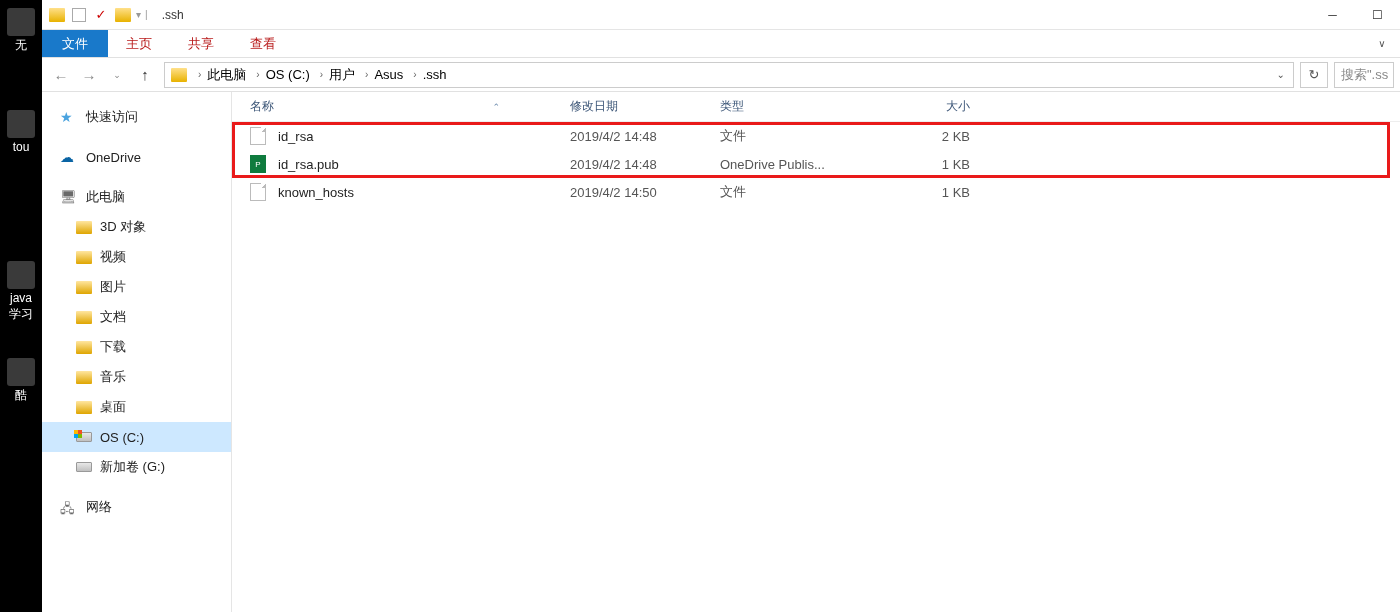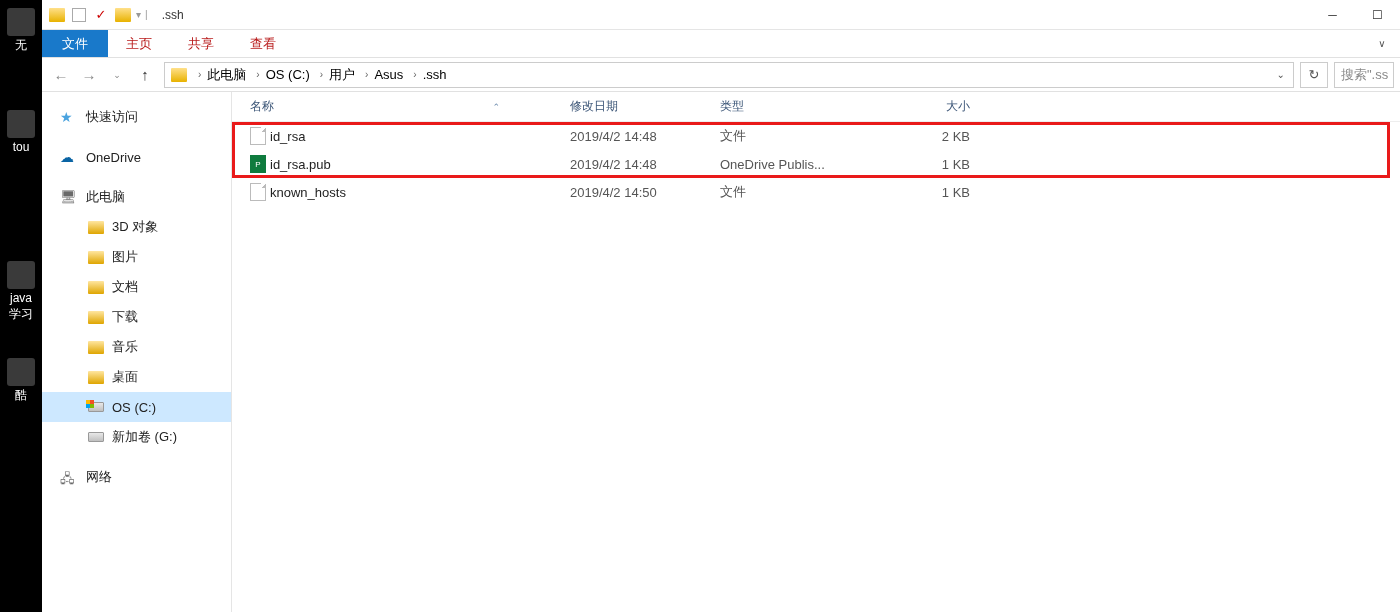--- a/index.html
+++ b/index.html
@@ -34,21 +34,21 @@
 .addr-seg .chev { color: #666; font-size: 10px; padding: 0 4px; }
 .addr-icon { width: 16px; height: 14px; background: linear-gradient(#ffe08a,#e8b200); margin: 0 4px 0 6px; border-radius: 1px; }
 .addr-dd { margin-left: auto; padding: 0 8px; color: #555; font-size: 10px; }
 .refresh-btn { width: 28px; height: 26px; border: 1px solid #ccc; display: flex; align-items: center; justify-content: center; color: #555; font-size: 13px; }
 .search-box { width: 60px; border: 1px solid #ccc; height: 26px; display: flex; align-items: center; padding: 0 6px; font-size: 13px; color: #888; overflow: hidden; white-space: nowrap; }
 
 .body-area { flex: 1; display: flex; overflow: hidden; }
 
 .sidebar { width: 190px; border-right: 1px solid #e5e5e5; padding-top: 10px; overflow-y: auto; font-size: 13px; }
 .sb-item { display: flex; align-items: center; height: 30px; padding-left: 18px; gap: 8px; color: #222; }
-.sb-item.indent { padding-left: 46px; }
+.sb-item.indent { padding-left: 34px; }
 .sb-item.selected { background: #cde8ff; }
 .sb-ico { width: 18px; height: 16px; display: inline-block; flex-shrink: 0; }
 .sb-star { color: #4aa3df; font-size: 14px; }
 .sb-cloud { color: #0a64a4; font-size: 14px; }
 .sb-pc { color: #6a6a6a; font-size: 13px; }
 .sb-folder { background: linear-gradient(#ffe6a0,#dfa500); border-radius: 1px; width: 16px; height: 13px; }
 .sb-drive { background: linear-gradient(#e8e8e8,#c0c0c0); border: 1px solid #999; border-radius: 1px; width: 16px; height: 10px; position: relative; }
 .sb-drive.os::after { content: ""; position: absolute; left: -3px; top: -3px; width: 8px; height: 8px; background:
   conic-gradient(#f25022 0 25%, #7fba00 0 50%, #00a4ef 0 75%, #ffb900 0); }
 
@@ -56,21 +56,21 @@
 .cols { display: flex; height: 30px; align-items: center; border-bottom: 1px solid #eee; font-size: 12px; color: #3b5577; padding-left: 18px; }
 .col-name { width: 320px; display: flex; align-items: center; gap: 19px; }
 .col-date { width: 150px; }
 .col-type { width: 150px; }
 .col-size { width: 120px; text-align: right; padding-right: 20px; }
 .sort-arrow { font-size: 9px; color: #6a89ab; margin-left: auto; margin-right: 70px; }
 
 .file-rows { position: relative; }
 .highlight-box { position: absolute; left: 0; top: 0; right: 10px; height: 56px; border: 3px solid #e91a1a; pointer-events: none; }
 .row { display: flex; align-items: center; height: 28px; padding-left: 18px; font-size: 13px; color: #222; }
-.rc-name { width: 320px; display: flex; align-items: center; gap: 4px; }
+.rc-name { width: 320px; display: flex; align-items: center; gap: 12px; }
 .rc-date { width: 150px; color: #555; }
 .rc-type { width: 150px; color: #555; white-space: nowrap; overflow: hidden; text-overflow: ellipsis; }
 .rc-size { width: 120px; text-align: right; padding-right: 20px; color: #555; }
 .f-ico { width: 16px; height: 18px; display: inline-block; flex-shrink: 0; }
 .f-ico.file { border: 1px solid #bbb; background: #fff; position: relative; }
 .f-ico.file::before { content: ""; position: absolute; right: -1px; top: -1px; width: 5px; height: 5px; background: linear-gradient(135deg,#fff 0 50%, #bbb 50%); }
 .f-ico.pub { background: #0f7b3e; border: 1px solid #0f7b3e; color: #fff; font-size: 8px; display: flex; align-items: center; justify-content: center; }
 </style>
 </head>
 <body>
@@ -167,20 +167,24 @@
           <span>OneDrive</span>
         </div>
       <div style="height:10px"></div>
       <div class="sb-item">
           <span class="sb-ico sb-pc">🖥</span>
           <span>此电脑</span>
         </div>
       <div class="sb-item indent">
           <span class="sb-ico sb-folder"></span>
           <span>3D 对象</span>
+        </div>
+      <div class="sb-item indent">
+          <span class="sb-ico sb-folder"></span>
+          <span>视频</span>
         </div>
       <div class="sb-item indent">
           <span class="sb-ico sb-folder"></span>
           <span>图片</span>
         </div>
       <div class="sb-item indent">
           <span class="sb-ico sb-folder"></span>
           <span>文档</span>
         </div>
       <div class="sb-item indent">

